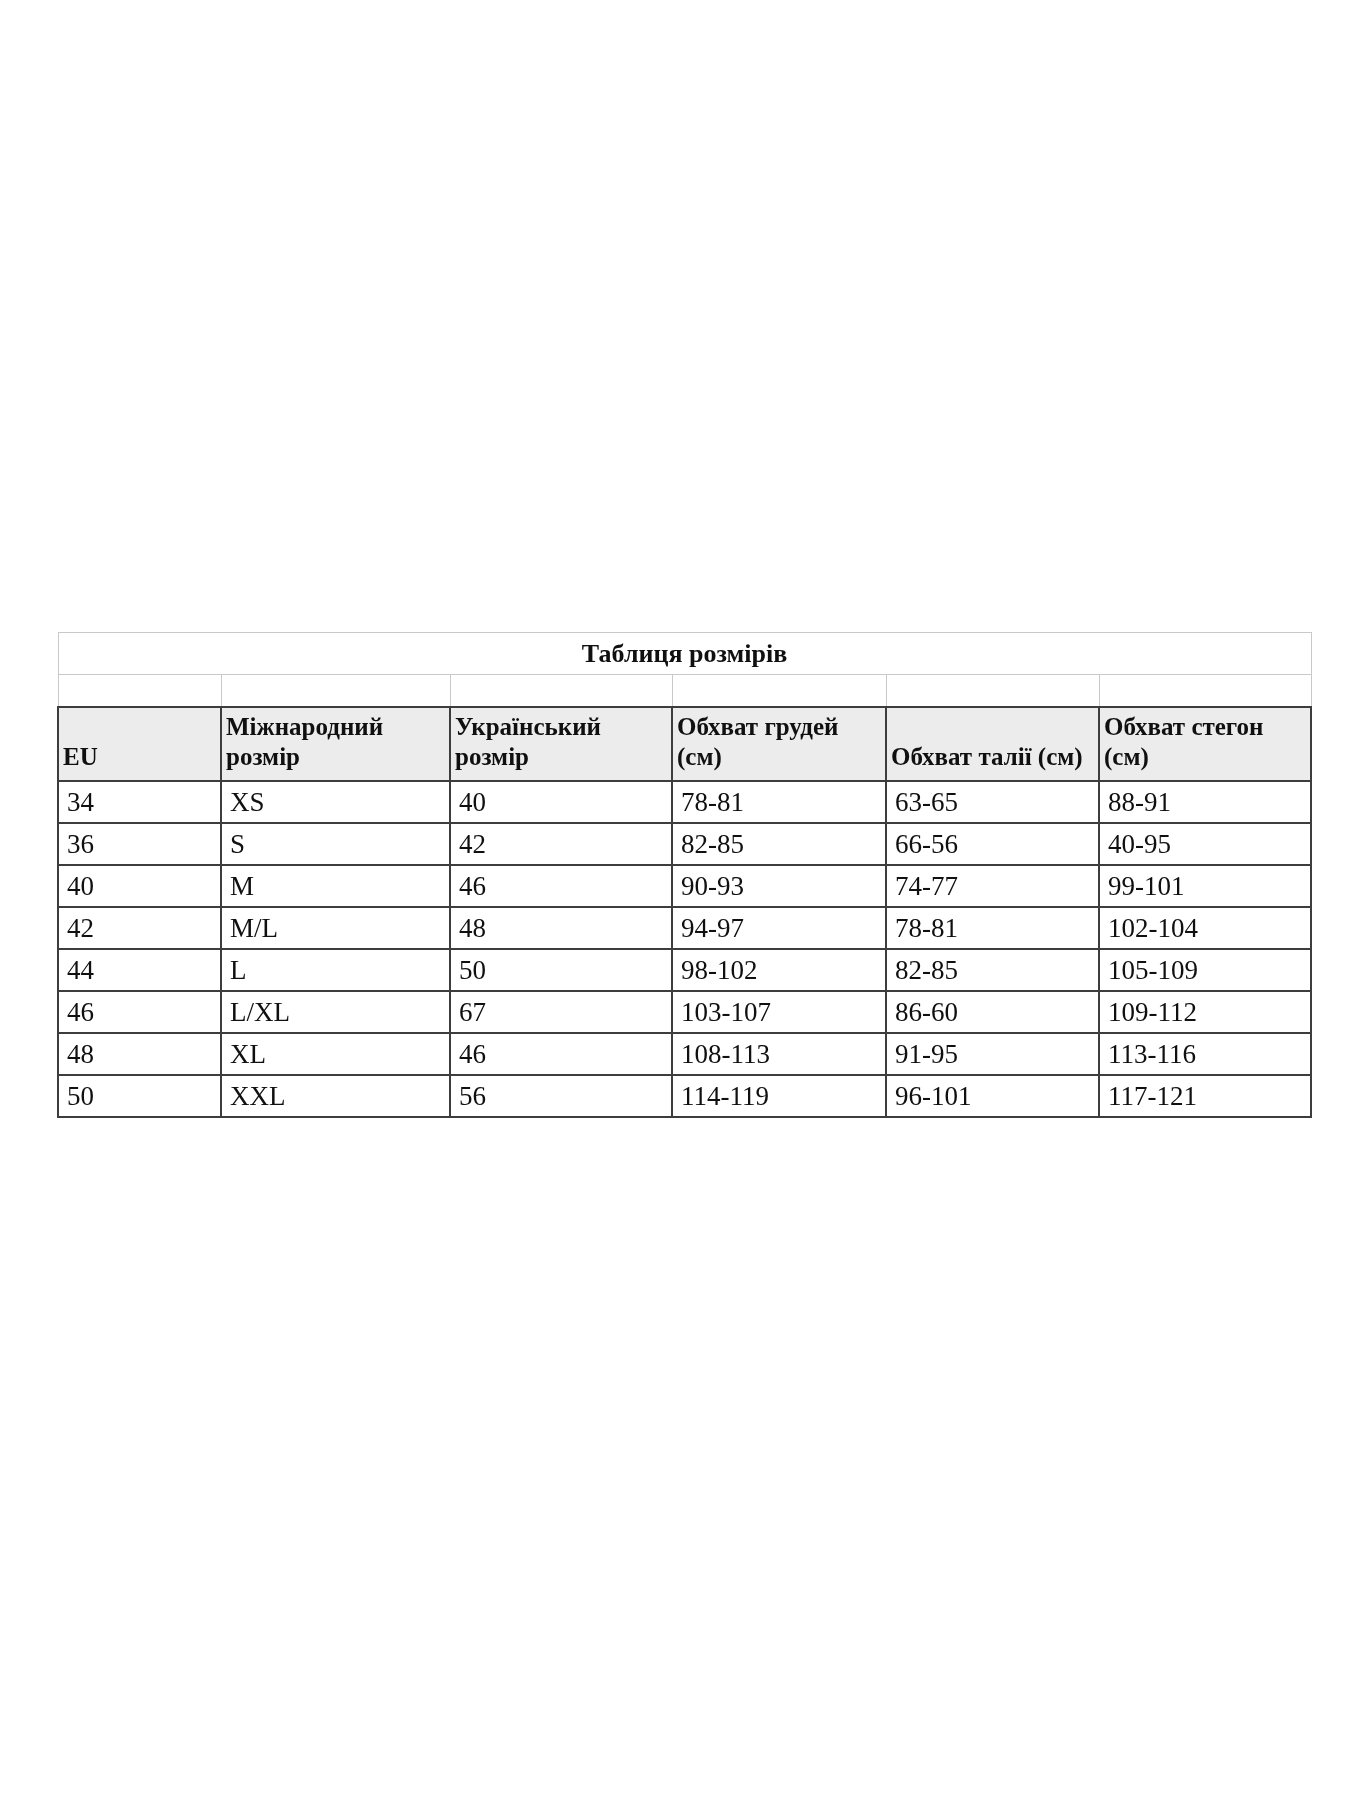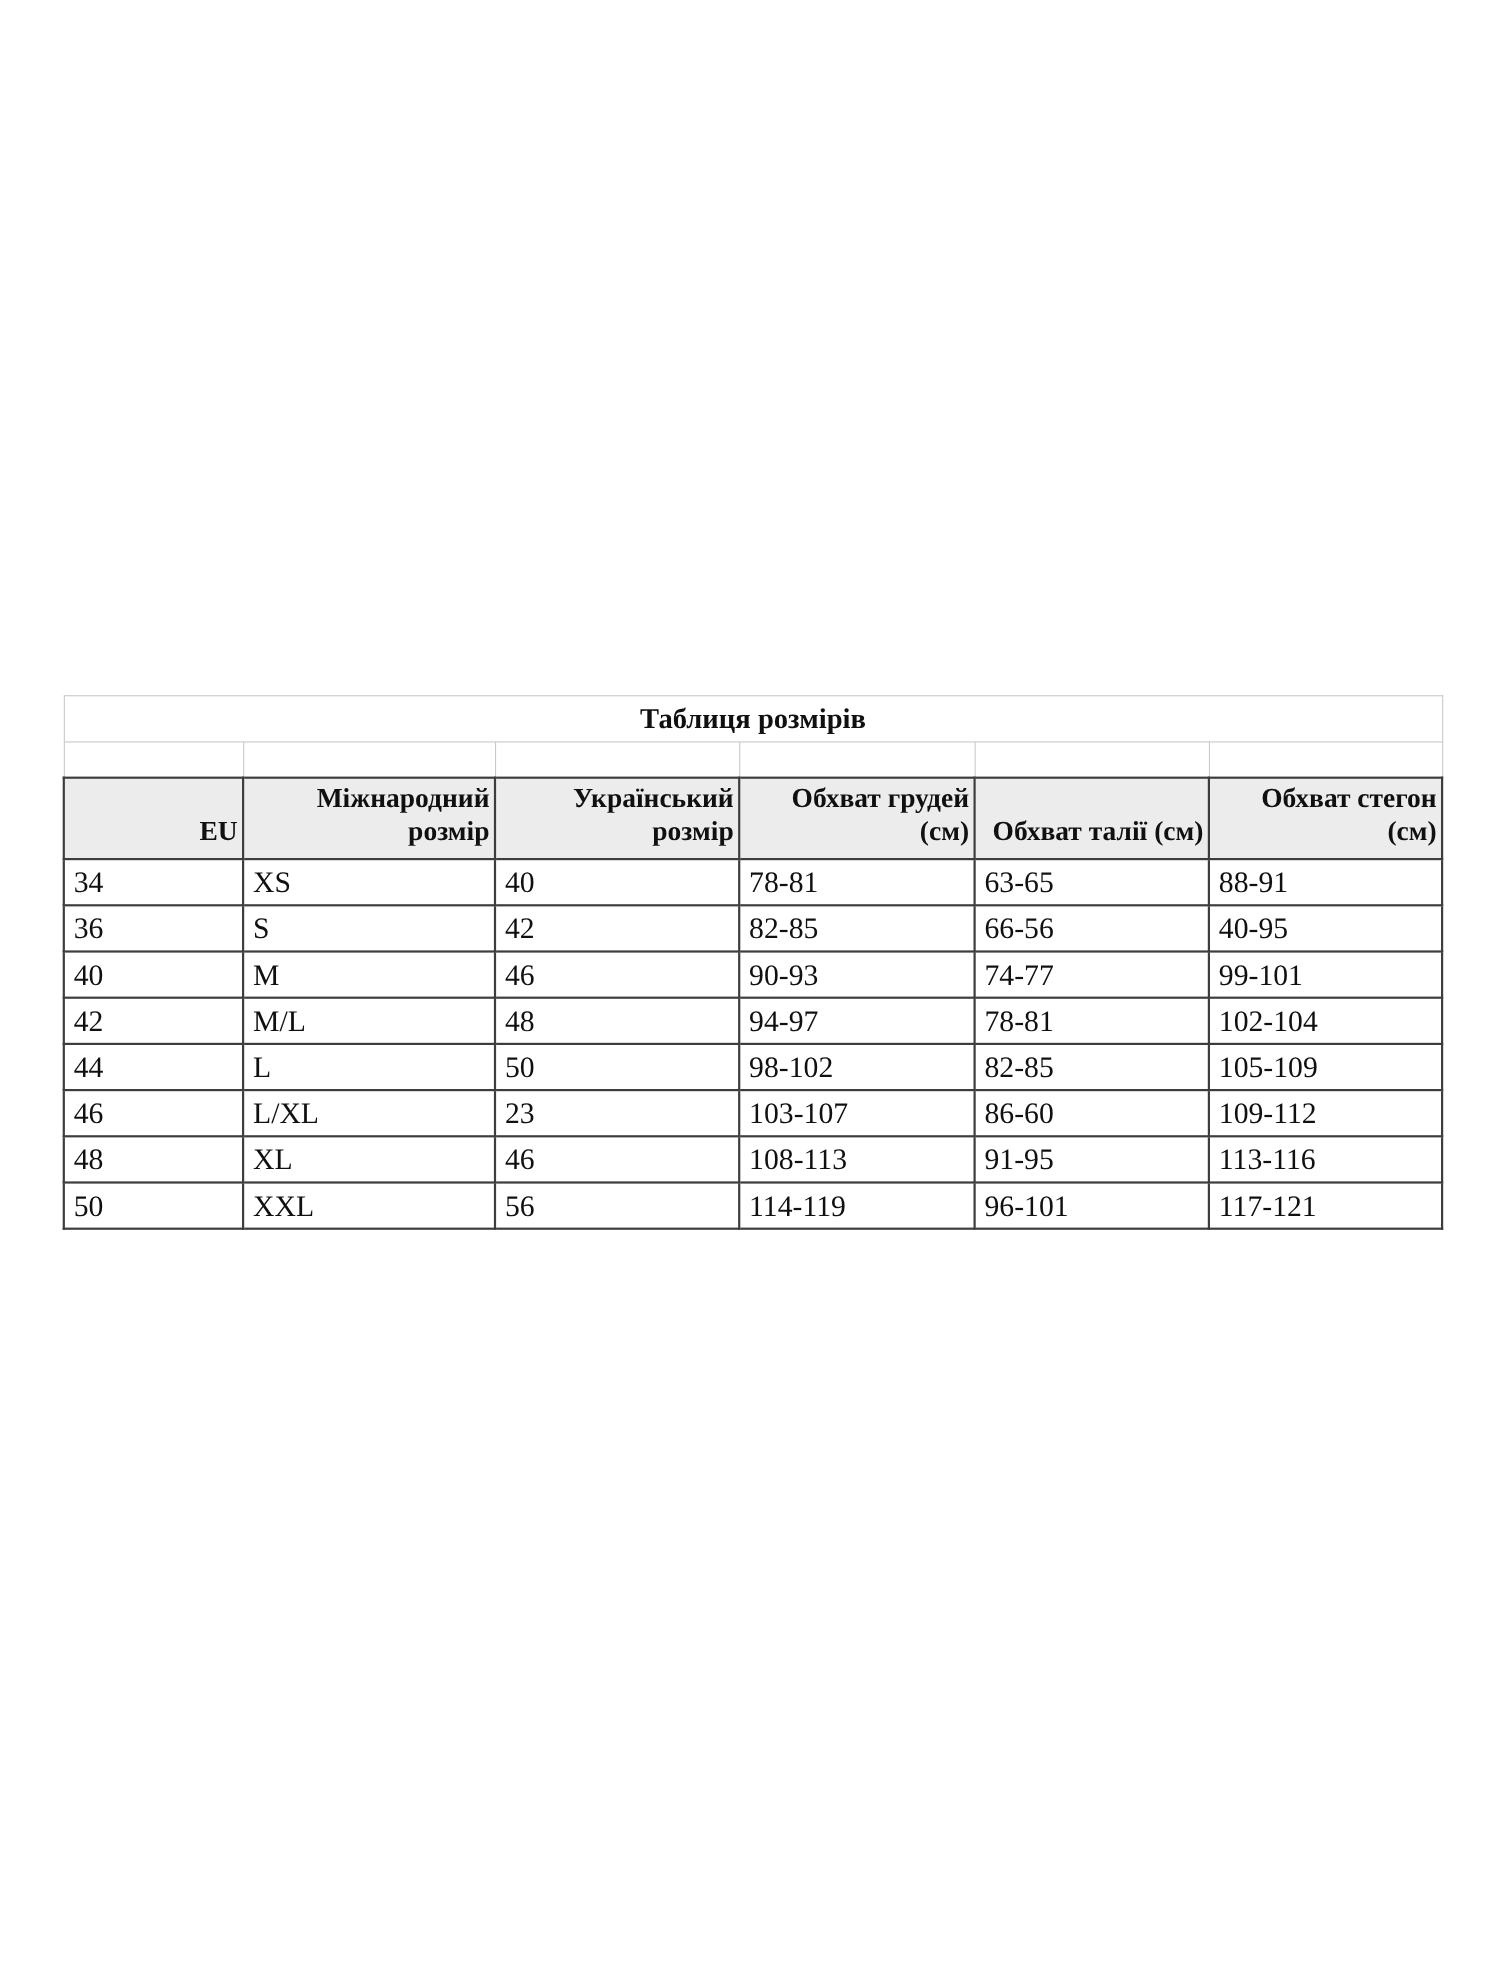--- a/index.html
+++ b/index.html
@@ -38,21 +38,21 @@
   tr.spacer td{
     border:1px solid var(--border-light);
     height:32px;
   }
   
   td.h{
     border:2px solid var(--border-dark);
     background:var(--header-bg);
     height:70px;
     padding:4px 4px 7px 4px;
-    text-align:right;
+    text-align:left;
     vertical-align:bottom;
     font-size:25px;
     font-weight:bold;
     line-height:1.22;
     white-space:normal;
     margin-top:47px;
   }
   
   td.d{
     border:2px solid var(--border-dark);
@@ -136,21 +136,21 @@
       <td class="d">44</td>
       <td class="d">L</td>
       <td class="d">50</td>
       <td class="d">98-102</td>
       <td class="d">82-85</td>
       <td class="d">105-109</td>
     </tr>
     <tr>
       <td class="d">46</td>
       <td class="d">L/XL</td>
-      <td class="d">23</td>
+      <td class="d">67</td>
       <td class="d">103-107</td>
       <td class="d">86-60</td>
       <td class="d">109-112</td>
     </tr>
     <tr>
       <td class="d">48</td>
       <td class="d">XL</td>
       <td class="d">46</td>
       <td class="d">108-113</td>
       <td class="d">91-95</td>

